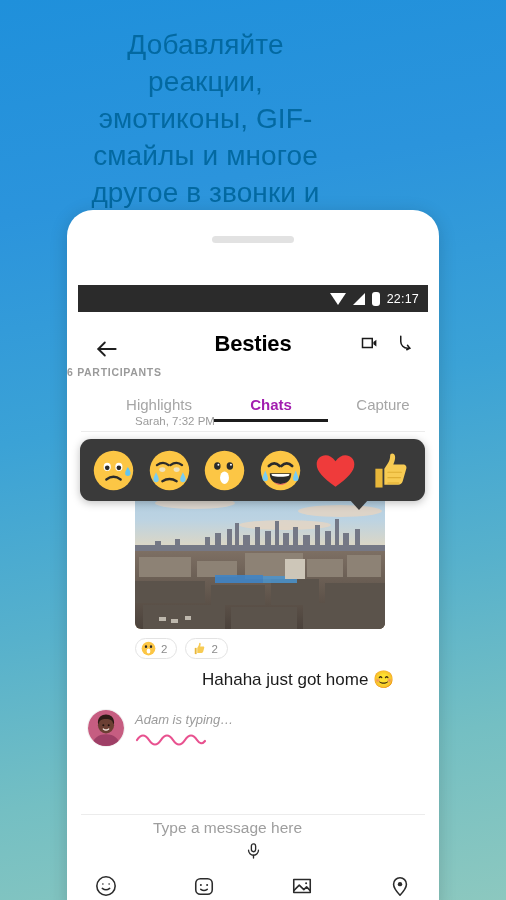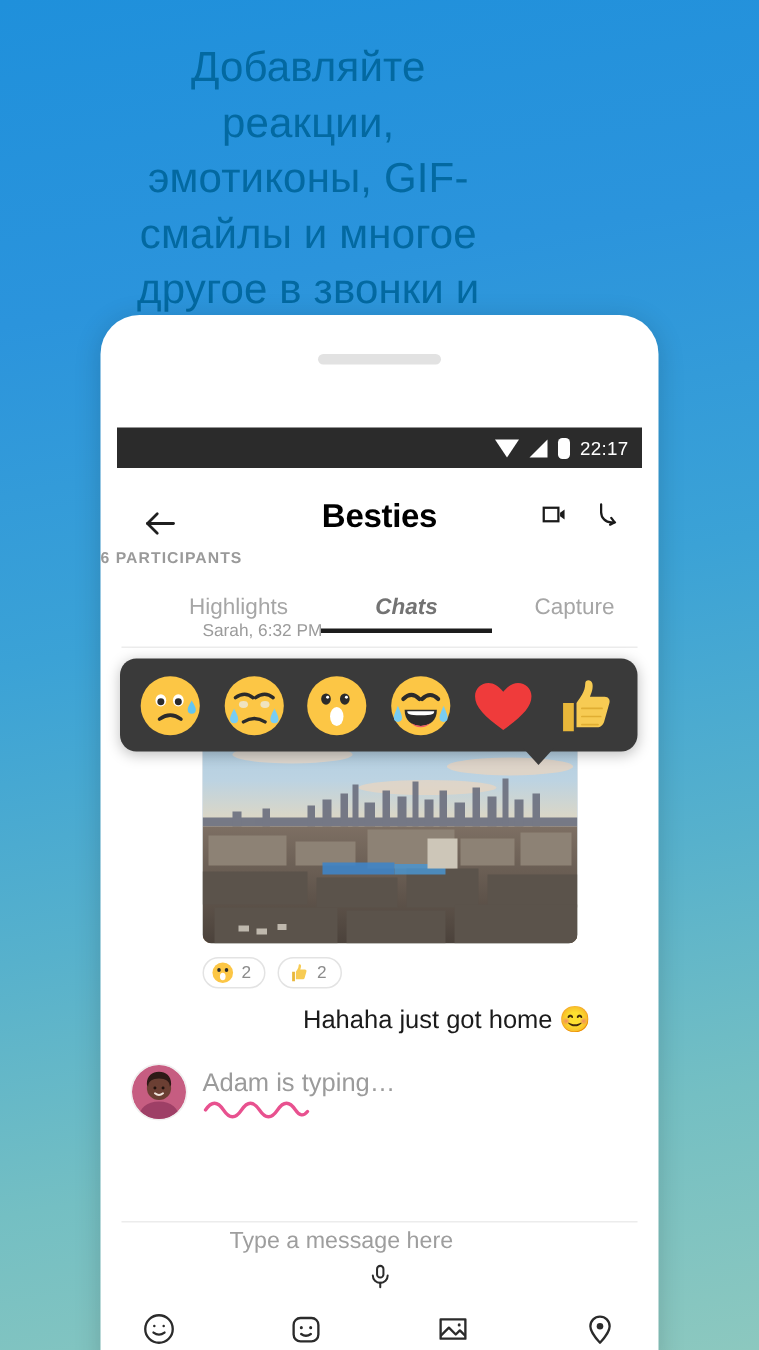--- a/index.html
+++ b/index.html
@@ -63,21 +63,21 @@
   .hdr-actions { position:absolute; right:24px; top:12px; display:flex; align-items:center; gap:18px; }
   .ic-video { width:18px; height:18px; display:block; }
   .ic-call { width:18px; height:18px; display:block; }
 
   
   .tabs {
     position:absolute; left:0; top:180px; width:372px; height:40px;
     display:flex; align-items:flex-start;padding-left:36px;
   }
   .tab { flex:1; text-align:center; font-size:15px; color:#a6a6a6; position:relative; padding-top:6px; }
-  .tab.active { color:#737373; font-weight:700;font-style:italic; }
+  .tab.active { color:#a21caf; font-weight:700; }
   .tab.active:after {
     content:""; position:absolute; left:50%; transform:translateX(-50%);
     bottom:-9px; width:114px; height:3px; background:#1c1c1c;
   }
   .tab-rule { position:absolute; left:14px; top:221px; width:344px; height:1px; background:#ececec; }
 
   
   .thread { position:absolute; left:0; top:224px; width:372px; }
 
   .msg-row { position:relative; }
@@ -110,21 +110,21 @@
   .pill {
     display:flex; align-items:center; gap:5px;
     height:21px; padding:0 9px 0 5px;
     border:1px solid #e3e3e3; border-radius:11px; background:#fff;
   }
   .pill .cnt { font-size:11.5px; color:#8b8b8b; }
   .pill svg { width:15px; height:15px; display:block; }
 
   
   .typing-row { position:absolute; left:0; top:275px; width:372px; }
-  .typing-text { position:absolute; left:68px; top:3px; font-size:17px; color:#9b9b9b; }
+  .typing-text { position:absolute; left:68px; top:3px; font-size:13px; color:#9b9b9b;font-style:italic; }
   .typing-wave { position:absolute; left:68px; top:22px; }
 
   
   .emoji-bar {
     position:absolute; left:13px; top:229px;
     width:345px; height:62px;
     background:#3a3a3a; border-radius:11px;
     display:flex; align-items:center; justify-content:space-between;
     padding:0 12px; z-index:20;
     box-shadow:0 2px 9px rgba(0,0,0,0.25);
@@ -209,21 +209,21 @@
     <div class="tab">Capture</div>
   </div>
   <div class="tab-rule"></div>
 
   <div class="thread">
 
     <div class="ghost-text">Hahaha just got home 😊</div>
 
     <div class="msg-row">
 
-      <div class="sender-line">Sarah, 6:32 PM</div>
+      <div class="sender-line">Sarah, 7:32 PM</div>
 
       <div class="avatar" style="top:22px">
         <svg viewBox="0 0 40 40">
           <circle cx="20" cy="20" r="20" fill="#f3e3d8"></circle>
           <path d="M6 40c0-8 6-13 14-13s14 5 14 13z" fill="#cf5f56"></path>
           <ellipse cx="20" cy="18" rx="9" ry="11" fill="#f6d5bd"></ellipse>
           <path d="M9 16c0-8 5-12 11-12s11 4 11 12c0 3-1 5-2 5 0-6-4-8-9-8s-9 2-9 8c-1 0-2-2-2-5z" fill="#4c2b20"></path>
           <path d="M8 14c-1 8 0 16 2 20-4-4-5-14-2-20z" fill="#4c2b20"></path>
           <path d="M32 14c1 8 0 16-2 20 4-4 5-14 2-20z" fill="#4c2b20"></path>
           <circle cx="16" cy="19" r="1.2" fill="#3a2318"></circle>

